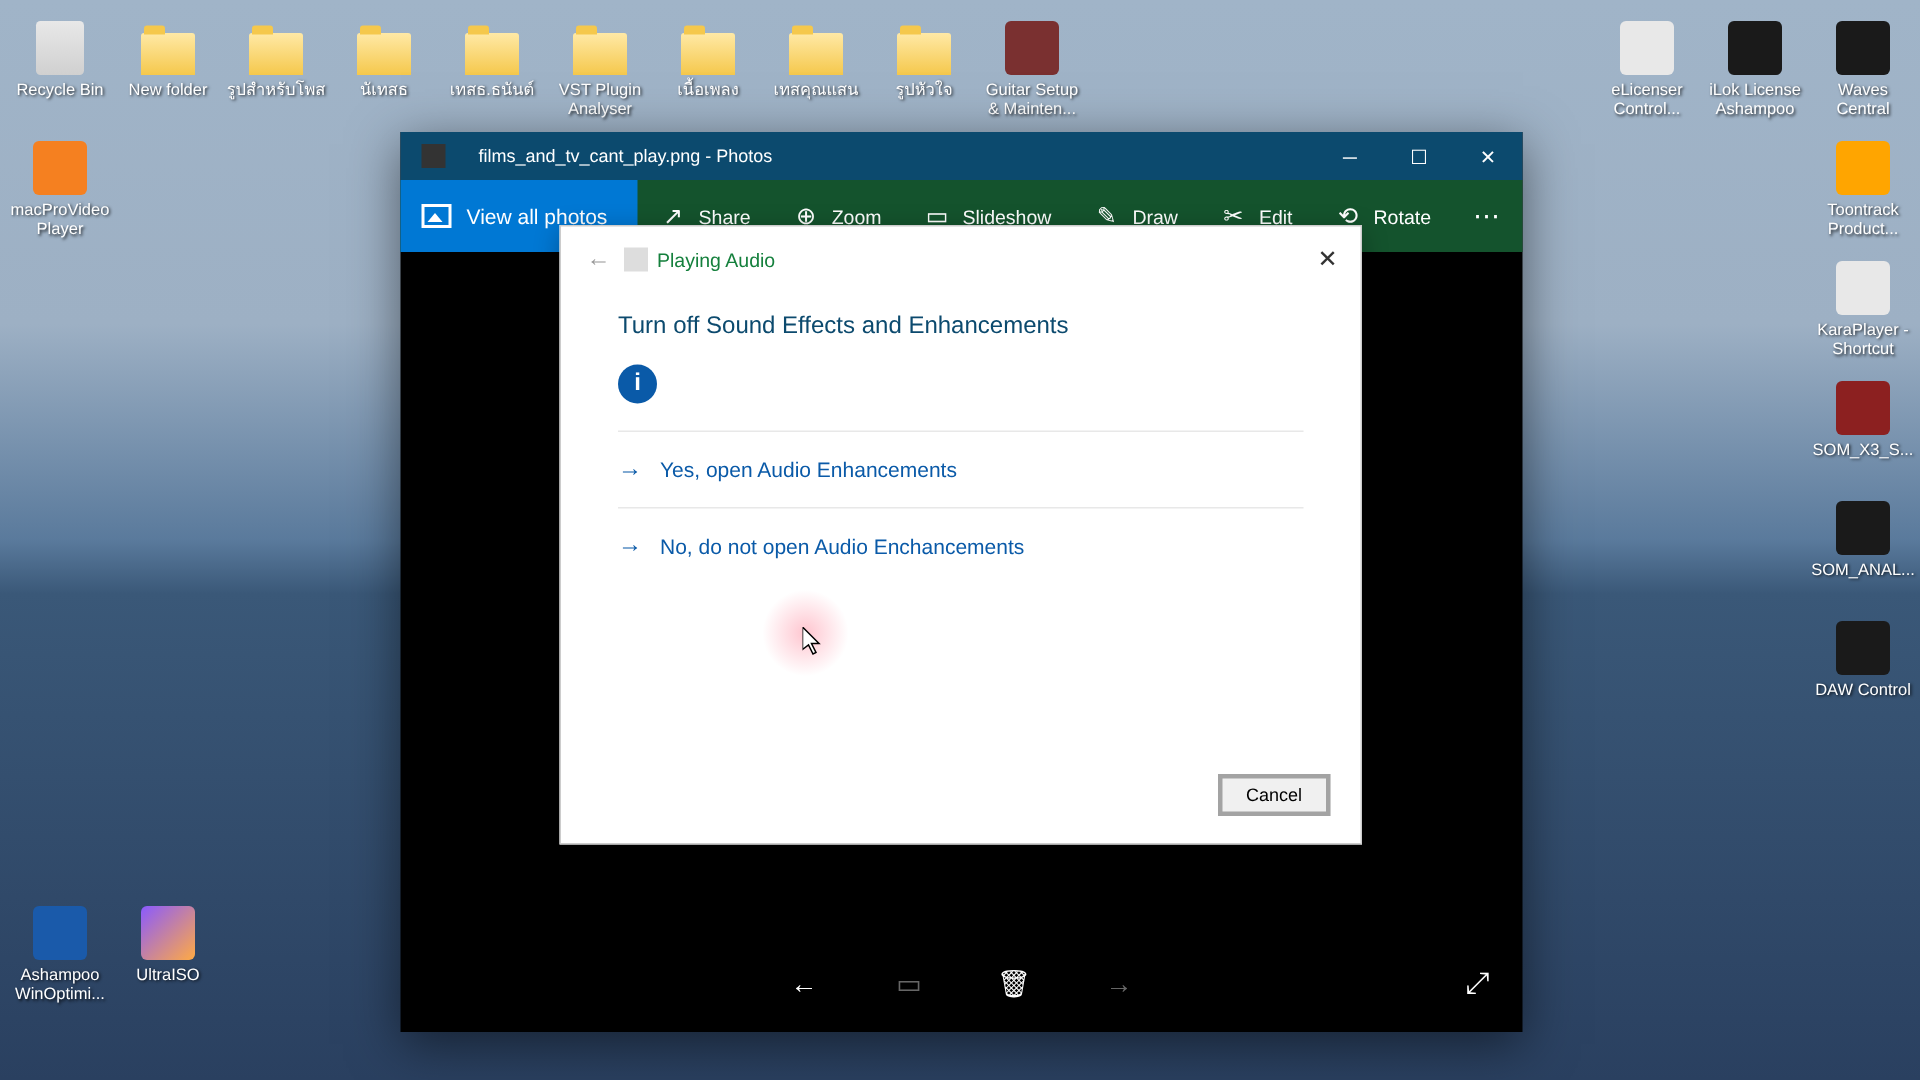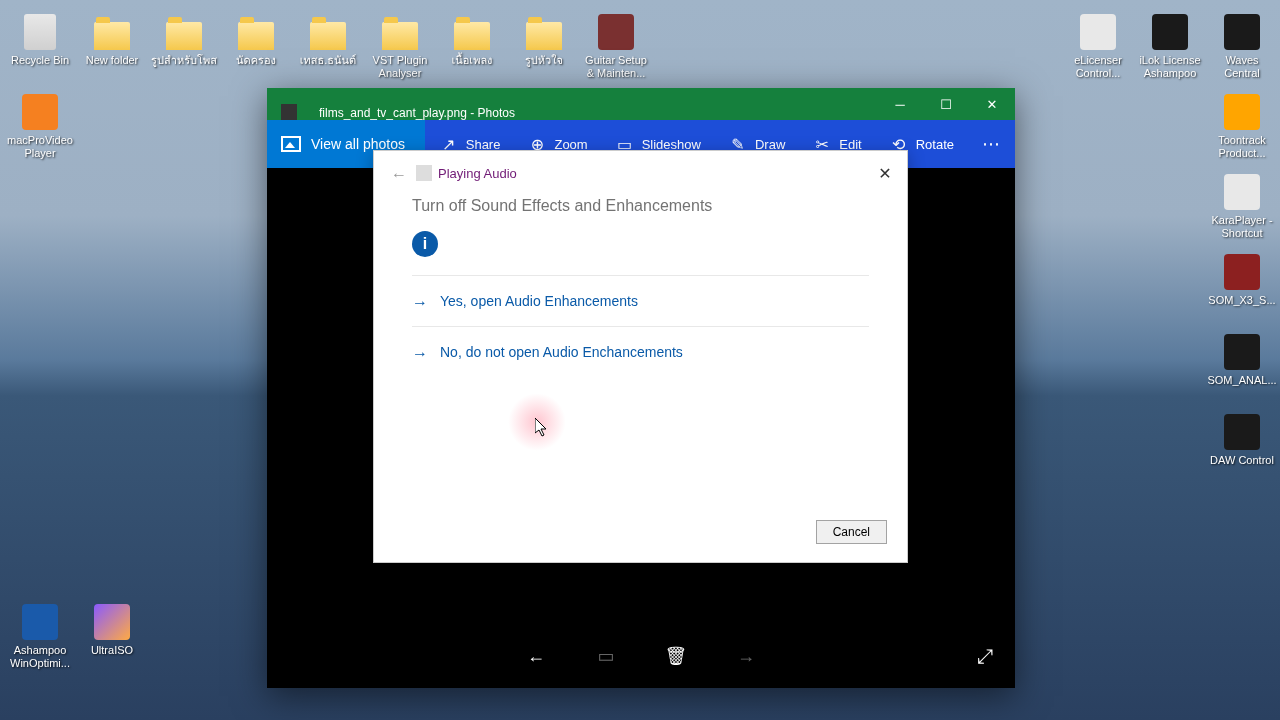--- a/index.html
+++ b/index.html
@@ -11,55 +11,55 @@
 .dicon{width:72px;height:80px;display:flex;flex-direction:column;align-items:center;justify-content:flex-start;text-align:center;cursor:pointer;padding:2px}
 .dicon-img{width:40px;height:40px;display:flex;align-items:center;justify-content:center;font-size:28px;margin-bottom:2px}
 .dicon-lbl{color:#fff;font-size:11px;text-shadow:1px 1px 2px rgba(0,0,0,0.8);line-height:1.2;word-wrap:break-word;max-width:70px}
 .folder{background:linear-gradient(to bottom,#ffe9a6,#f5c84c);width:36px;height:28px;border-radius:2px 2px 0 0;position:relative;margin-top:8px}
 .folder:before{content:"";position:absolute;top:-5px;left:2px;width:14px;height:6px;background:#f5c84c;border-radius:2px 2px 0 0}
 .bin{width:32px;height:36px;background:linear-gradient(to bottom,#e8e8e8,#d0d0d0);border-radius:3px;position:relative}
 .app-box{width:36px;height:36px;border-radius:4px}
 
 
 .photos{position:absolute;left:267px;top:88px;width:748px;height:600px;background:#000;box-shadow:0 8px 32px rgba(0,0,0,0.5)}
-.titlebar{height:32px;background:#15803d;display:flex;align-items:flex-end;color:#fff;font-size:12px;padding-left:52px;position:relative}
+.titlebar{height:32px;background:#0c4a6e;display:flex;align-items:center;color:#fff;font-size:12px;padding-left:52px;position:relative}
 .titlebar .ico{position:absolute;left:14px;width:16px;height:16px;background:#333}
 .winbtns{position:absolute;right:0;top:0;display:flex}
 .winbtn{width:46px;height:32px;display:flex;align-items:center;justify-content:center;color:#fff;font-size:13px}
-.toolbar{height:48px;background:#1d4ed8;display:flex;align-items:flex-end;color:#fff}
+.toolbar{height:48px;background:#14532d;display:flex;align-items:flex-end;color:#fff}
 .viewall{background:#0078d4;height:48px;padding:0 20px 0 14px;display:flex;align-items:center;gap:10px;font-size:14px}
 .viewall .pic-ico{width:20px;height:16px;border:2px solid #fff;position:relative}
 .viewall .pic-ico:after{content:"";position:absolute;left:2px;bottom:2px;width:0;height:0;border-left:5px solid transparent;border-right:5px solid transparent;border-bottom:6px solid #fff}
 .tb-spacer{flex:1}
 .tbtn{display:flex;align-items:center;gap:8px;padding:0 14px;height:48px;font-size:13px;cursor:pointer}
 .tbtn .tico{width:18px;height:18px;display:flex;align-items:center;justify-content:center;font-size:16px}
 .threed{padding:0 14px;font-size:18px;letter-spacing:1px}
 
 
 .bottombar{position:absolute;bottom:0;left:0;right:0;height:64px;display:flex;align-items:center;justify-content:center;gap:30px}
 .bbtn{width:40px;height:40px;display:flex;align-items:center;justify-content:center;color:#fff;font-size:18px;cursor:pointer}
 .bbtn.disabled{opacity:0.4}
 .fullscreen{position:absolute;right:22px;bottom:20px;color:#fff;font-size:20px;cursor:pointer}
 
 
 .dialog{position:absolute;left:373px;top:150px;width:535px;height:413px;background:#fff;border:1px solid #ccc;box-shadow:0 4px 16px rgba(0,0,0,0.3)}
 .dlg-head{height:44px;display:flex;align-items:center;padding:0 16px;position:relative;border-bottom:none}
 .dlg-back{width:18px;height:18px;display:flex;align-items:center;justify-content:center;margin-right:8px;color:#999;font-size:16px}
 .dlg-ico{width:16px;height:16px;background:#ddd;margin-right:6px}
-.dlg-title{font-size:13px;color:#701a75}
+.dlg-title{font-size:13px;color:#15803d}
 .dlg-close{position:absolute;right:12px;top:12px;width:20px;height:20px;display:flex;align-items:center;justify-content:center;font-size:16px;cursor:pointer;color:#333}
 .dlg-body{padding:0 38px}
-.dlg-h{color:#737373;font-size:16px;font-weight:400;margin-top:2px;margin-bottom:14px}
+.dlg-h{color:#0c4a6e;font-size:16px;font-weight:400;margin-top:14px;margin-bottom:14px}
 .dlg-info{display:flex;gap:12px;padding-bottom:18px;border-bottom:1px solid #e8e8e8}
 .info-ico{width:26px;height:26px;min-width:26px;border-radius:50%;background:#0a5aa8;color:#fff;display:flex;align-items:center;justify-content:center;font-size:16px;font-weight:bold;margin-top:2px}
 .dlg-info p{font-size:11.5px;color:#333;line-height:1.5}
 .dlg-link{display:flex;align-items:center;gap:12px;padding:16px 0;border-bottom:1px solid #e8e8e8;cursor:pointer;color:#0a5aa8;font-size:14px}
 .dlg-link .arrow{color:#0a5aa8;font-size:16px}
 .dlg-foot{position:absolute;bottom:18px;right:20px}
-.cancel-btn{background:#f0f0f0;border:1px solid #a3a3a3;padding:4px 16px;font-size:12px;cursor:pointer}
+.cancel-btn{background:#f0f0f0;border:3px solid #a3a3a3;padding:4px 16px;font-size:12px;cursor:pointer}
 
 
 .cursor-glow{position:absolute;left:508px;top:393px;width:58px;height:58px;border-radius:50%;background:radial-gradient(circle,rgba(255,140,160,0.5) 0%,rgba(255,140,160,0) 70%);pointer-events:none;z-index:100}
 .cursor{position:absolute;left:535px;top:418px;z-index:101;pointer-events:none}
 </style>
 </head>
 <body>
 
 <div class="desktop">
   <div class="icons-left">
@@ -79,39 +79,45 @@
         <div class="dicon">
           <div class="dicon-img">
             <div class="folder"></div>
           </div>
           <div class="dicon-lbl">รูปสำหรับโพส</div>
         </div>
         <div class="dicon">
           <div class="dicon-img">
             <div class="folder"></div>
           </div>
-          <div class="dicon-lbl">นัดครอง</div>
+          <div class="dicon-lbl">นัเทสธ</div>
         </div>
         <div class="dicon">
           <div class="dicon-img">
             <div class="folder"></div>
           </div>
           <div class="dicon-lbl">เทสธ.ธนันต์</div>
         </div>
         <div class="dicon">
           <div class="dicon-img">
             <div class="folder"></div>
           </div>
           <div class="dicon-lbl">VST Plugin Analyser</div>
         </div>
         <div class="dicon">
           <div class="dicon-img">
             <div class="folder"></div>
           </div>
           <div class="dicon-lbl">เนื้อเพลง</div>
+        </div>
+        <div class="dicon">
+          <div class="dicon-img">
+            <div class="folder"></div>
+          </div>
+          <div class="dicon-lbl">เทสคุณแสน</div>
         </div>
         <div class="dicon">
           <div class="dicon-img">
             <div class="folder"></div>
           </div>
           <div class="dicon-lbl">รูปหัวใจ</div>
         </div>
         <div class="dicon">
           <div class="dicon-img">
             <div class="app-box" style="background: rgb(122, 48, 48);"></div>

